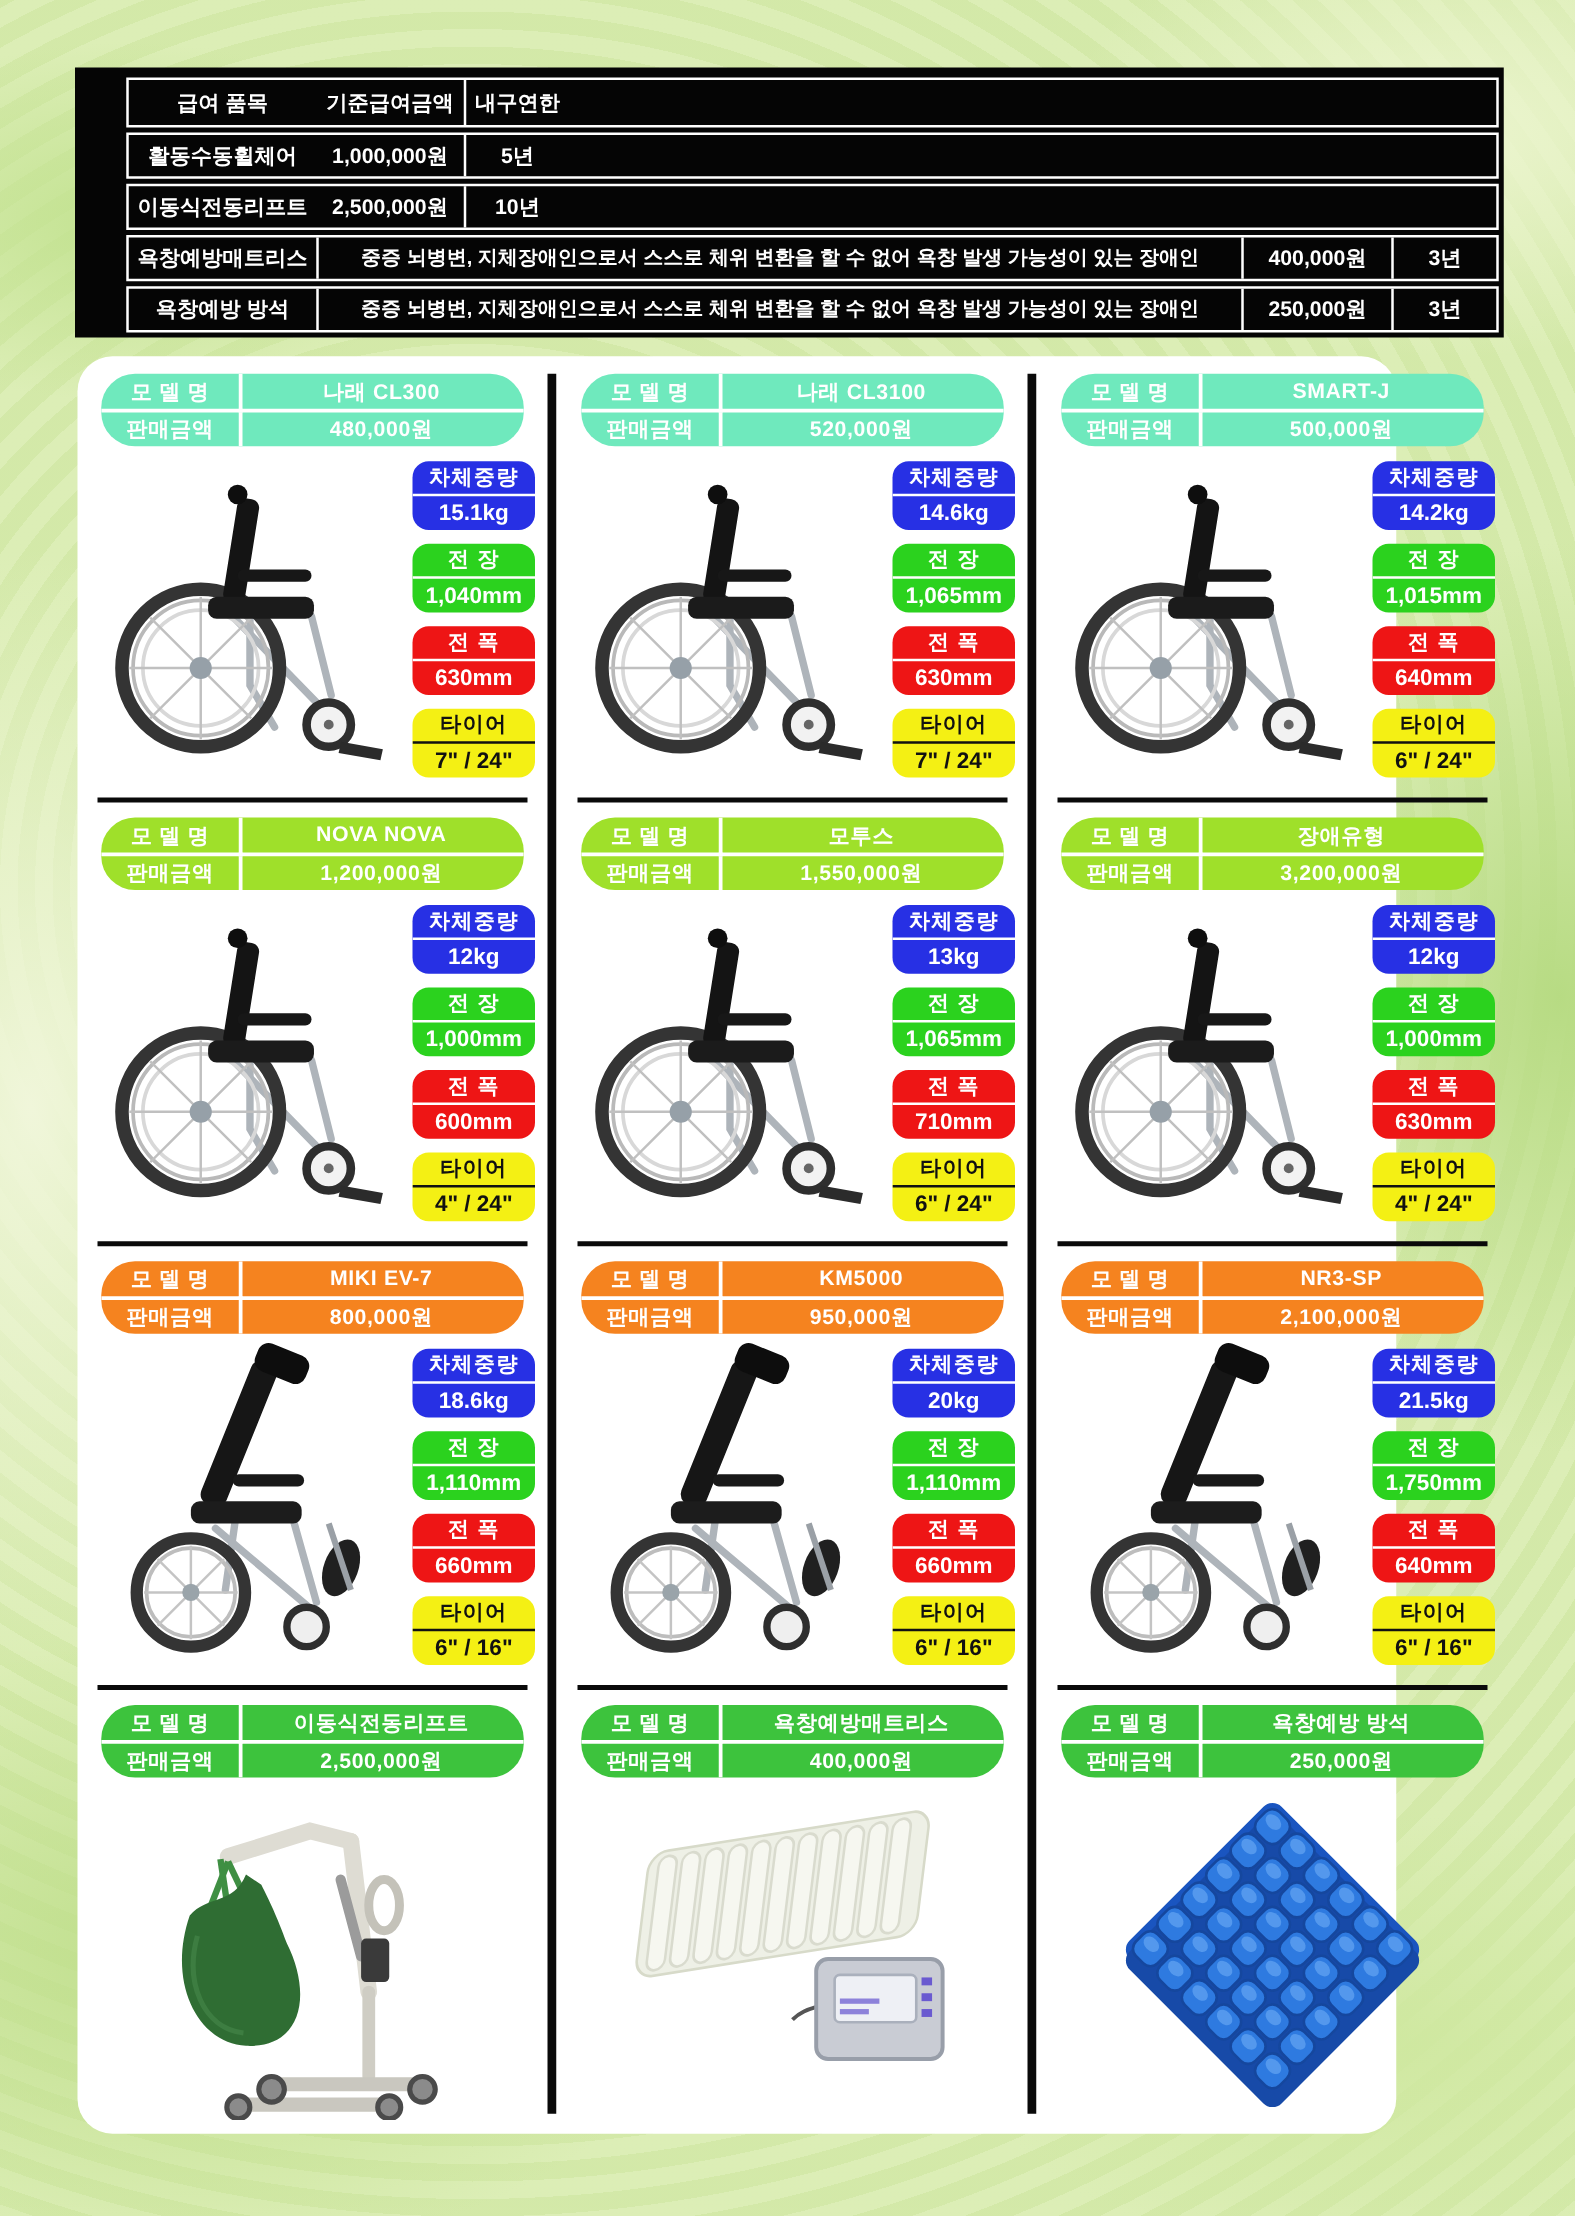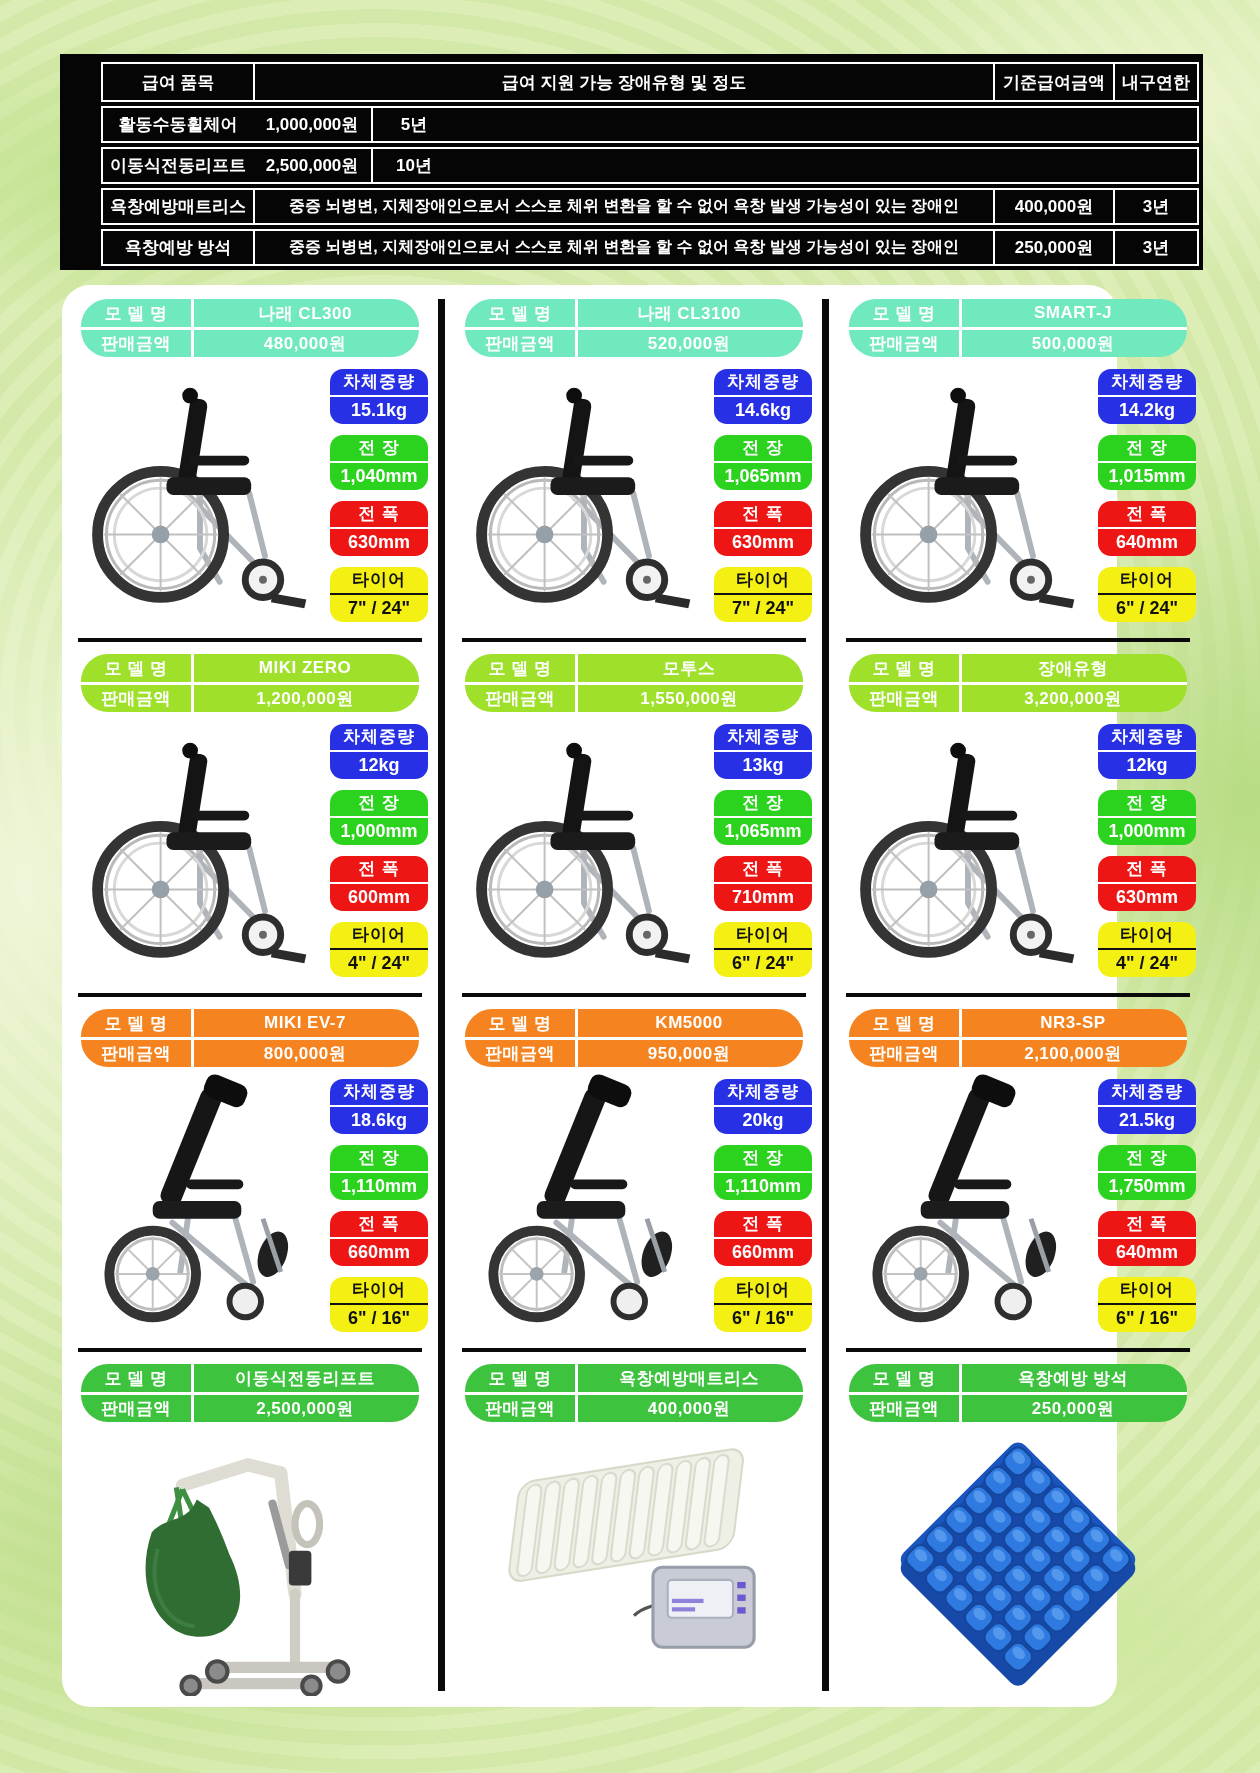--- a/index.html
+++ b/index.html
@@ -50,21 +50,20 @@
   .img-area{position:absolute;left:8px;top:74px;width:256px;height:272px;}
   .img-wide{position:absolute;left:30px;top:78px;width:316px;height:266px;}
   .img-area svg,.img-wide svg{width:100%;height:100%;}
 </style>
 </head>
 <body>
 
 <div class="spec-table">
   <div class="trow thead">
     <div class="tcell tc1">급여 품목</div>
-    <div class="tcell tc2">급여 지원 가능 장애유형 및 정도</div>
     <div class="tcell tc3">기준급여금액</div>
     <div class="tcell tc4">내구연한</div>
   </div>
   <div class="trow data">
     <div class="tcell tc1">활동수동휠체어</div>
     <div class="tcell tc3">1,000,000원</div>
     <div class="tcell tc4">5년</div>
   </div>
   <div class="trow data">
     <div class="tcell tc1">이동식전동리프트</div>
@@ -241,21 +240,21 @@
       <div class="sgroup" style="background:#f4f014;color:#111111">
         <div class="slab">타이어</div>
         <div class="sval" style="border-top-color:#111111">6" / 24"</div>
       </div>
         </div>
         <div class="divider"></div>
       </div>
       <div class="card" style="left: 0px; top: 357px;">
   <div class="pill" style="background:#9fe02a">
     <div class="cell lab r1">모 델 명</div>
-    <div class="cell val r1">MIKI ZERO</div>
+    <div class="cell val r1">NOVA NOVA</div>
     <div class="cell lab r2">판매금액</div>
     <div class="cell val r2">1,200,000원</div>
   </div>
   <div class="img-area">
 <svg viewBox="0 0 260 260">
  <g fill="none" stroke="#aeb4ba" stroke-width="6" stroke-linecap="round">
   <path d="M132 126 L132 182 L152 216"></path>
               <path d="M182 126 L198 190"></path>
               <path d="M118 126 L188 198"></path>
  </g>

